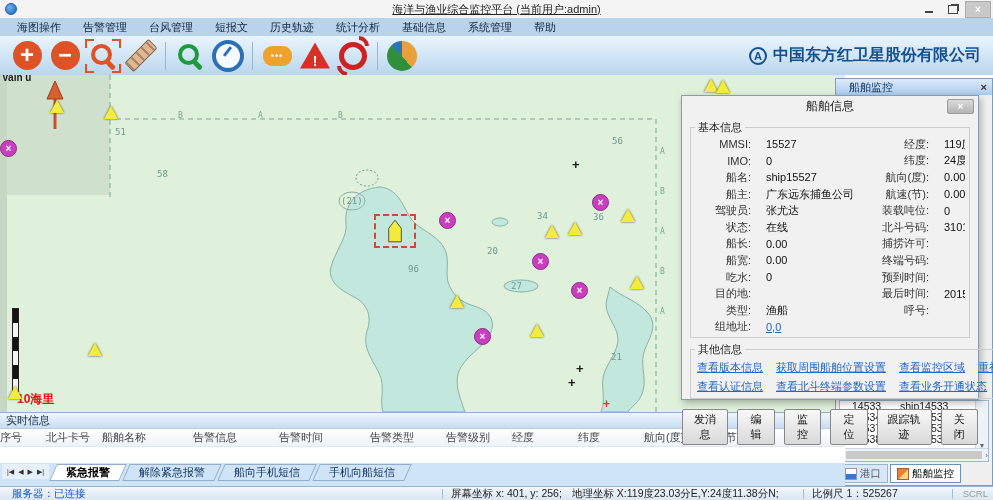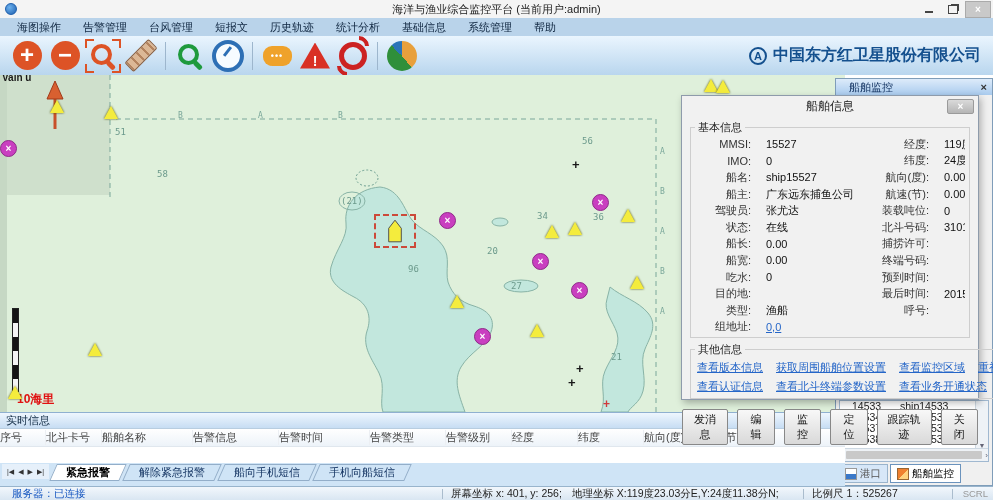--- a/index.html
+++ b/index.html
@@ -6,21 +6,21 @@
   body{width:993px;height:500px;position:relative;overflow:hidden;
        font-family:"Liberation Sans","DejaVu Sans",sans-serif;background:#fff;
        -webkit-font-smoothing:antialiased;}
   .abs{position:absolute;}
 
   
   #titlebar{left:0;top:0;width:993px;height:18px;background:#f4f4f4;border-bottom:1px solid #dcdcdc;
             display:flex;align-items:center;}
   .app-icon{width:12px;height:12px;border-radius:50%;margin-left:5px;
             background:radial-gradient(circle at 35% 35%,#6db2ef,#1d5fae);border:1px solid #1d5fae;box-sizing:border-box;}
-  .win-title{position:absolute;left:0;right:0;text-align:center;font-size:11px;color:#222;}
+  .win-title{position:absolute;left:0;right:0;text-align:center;font-size:11px;color:#222;text-decoration:underline;}
   .win-btns{margin-left:auto;display:flex;align-items:center;height:18px;position:relative;z-index:2;}
   .win-btn{width:24px;height:15px;display:flex;align-items:center;justify-content:center;
            color:#444;font-size:10px;line-height:15px;}
   .win-btn .bar{width:8px;height:2px;background:#444;margin-top:6px;}
   .win-btn .box{width:8px;height:7px;border:1px solid #444;box-shadow:2px -2px 0 -1px #444;}
   .win-close{background:#c9c9c9;border:1px solid #aaa;color:#fff;font-weight:bold;margin-right:2px;}
 
   
   #menubar{left:0;top:18px;width:993px;height:18px;background:#b9d3ea;display:flex;align-items:center;
            padding-left:6px;box-sizing:border-box;font-size:11px;color:#0f2640;}
@@ -281,21 +281,21 @@
       <div class="mk-x" style="left: 592px; top: 119px;">×</div>
       <div class="mk-x" style="left: 532px; top: 178px;">×</div>
       <div class="mk-x" style="left: 571px; top: 207px;">×</div>
       <div class="mk-x" style="left: 474px; top: 253px;">×</div>
       <div class="mk-cross" style="left: 572px; top: 84px;">+</div>
       <div class="mk-cross" style="left: 576px; top: 288px;">+</div>
       <div class="mk-cross" style="left: 568px; top: 302px;">+</div>
       <div class="mk-plusred" style="left: 603px; top: 324px;">+</div>
       <span class="depth" style="left: 115px; top: 52px;">51</span>
       <span class="depth" style="left: 157px; top: 94px;">58</span>
-      <span class="depth" style="left: 582px; top: 61px;">56</span>
+      <span class="depth" style="left: 612px; top: 61px;">56</span>
       <span class="depth" style="left: 408px; top: 189px;">96</span>
       <span class="depth" style="left: 487px; top: 171px;">20</span>
       <span class="depth" style="left: 341px; top: 121px;">(21)</span>
       <span class="depth" style="left: 511px; top: 206px;">27</span>
       <span class="depth" style="left: 537px; top: 136px;">34</span>
       <span class="depth" style="left: 593px; top: 137px;">36</span>
       <span class="depth" style="left: 611px; top: 277px;">21</span>
       <span class="cable" style="left: 178px; top: 36px;">B</span>
       <span class="cable" style="left: 258px; top: 36px;">A</span>
       <span class="cable" style="left: 338px; top: 36px;">B</span>

